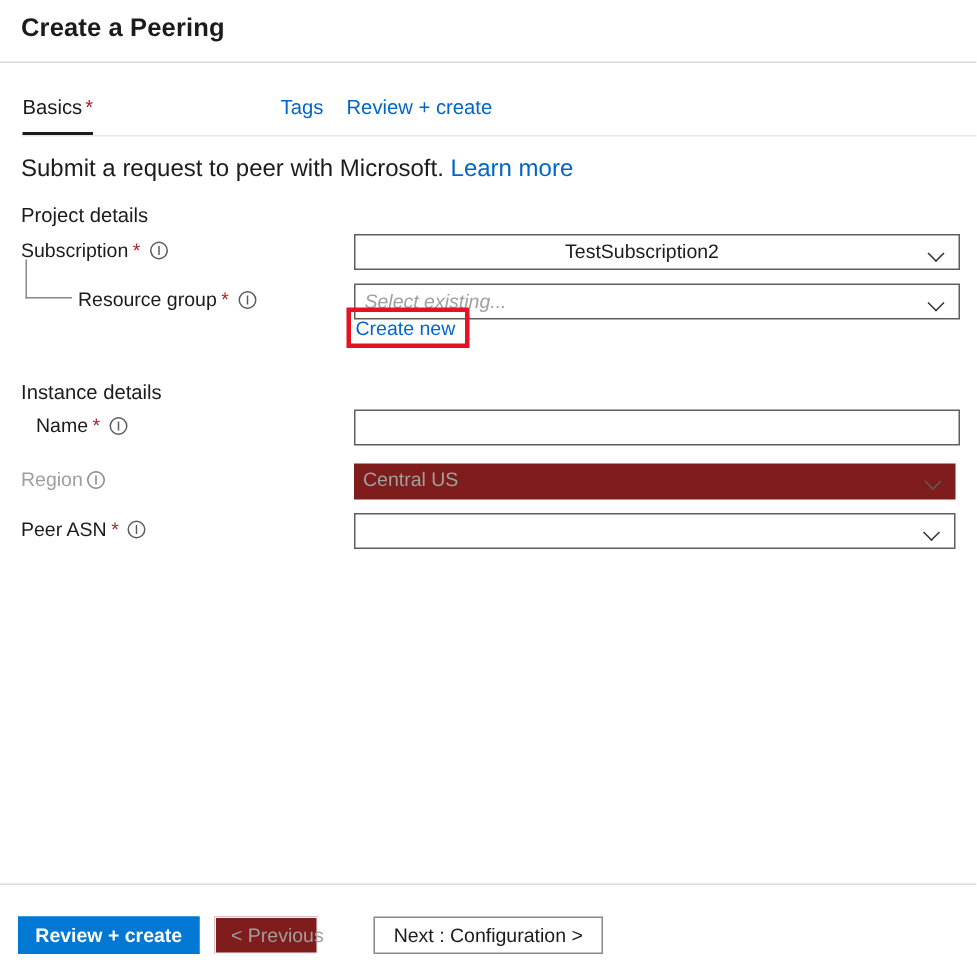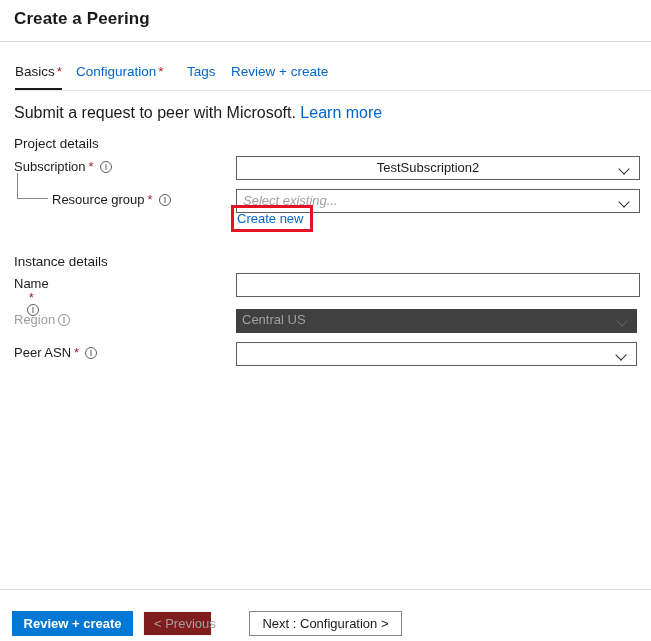--- a/index.html
+++ b/index.html
@@ -160,21 +160,21 @@
     transform: translateX(-50%);
     width: 1px;
     height: 6px;
     background: #5c5c5c;
   }
   .field-label.disabled .info-icon { border-color: #8a8886; }
   .field-label.disabled .info-icon::after { background: #8a8886; }
 
   #label-subscription   { left: 14px; top: 159px; }
   #label-resourcegroup  { left: 52px; top: 192px; }
-  #label-name           { left: 14px; top: 276px; flex-direction: column; }
+  #label-name           { left: 24px; top: 276px; }
   #label-region         { left: 14px; top: 312px; }
   #label-peerasn        { left: 14px; top: 345px; }
 
   
   #tree-connector {
     position: absolute;
     left: 17px;
     top: 173px;
     width: 30px;
     height: 25px;
@@ -196,21 +196,21 @@
     color: #1b1b1b;
     padding: 0 26px 0 6px;
     line-height: 22px;
     white-space: nowrap;
     overflow: hidden;
     cursor: pointer;
   }
   .control.text-input { cursor: text; padding-right: 6px; }
   .control.disabled {
     border: none;
-    background: #404040;
+    background: #7f1d1d;
     color: #a19f9d;
     cursor: default;
   }
   .control .placeholder {
     color: #a19f9d;
     font-style: italic;
   }
   .chevron {
     position: absolute;
     right: 8px;
@@ -316,23 +316,20 @@
 <div class="hrule" id="header-divider"></div>
 
 <div id="tabstrip">
   <div id="tabstrip-underline"></div>
 
   <div class="tab active" id="tab-basics">
     <span>Basics</span><span class="req">*</span>
     <span class="tab-underline"></span>
   </div>
 
-  <div class="tab" id="tab-configuration">
-    <span>Configuration</span><span class="req">*</span>
-  </div>
 
   <div class="tab" id="tab-tags">
     <span>Tags</span>
   </div>
 
   <div class="tab" id="tab-review">
     <span>Review + create</span>
   </div>
 </div>
 

